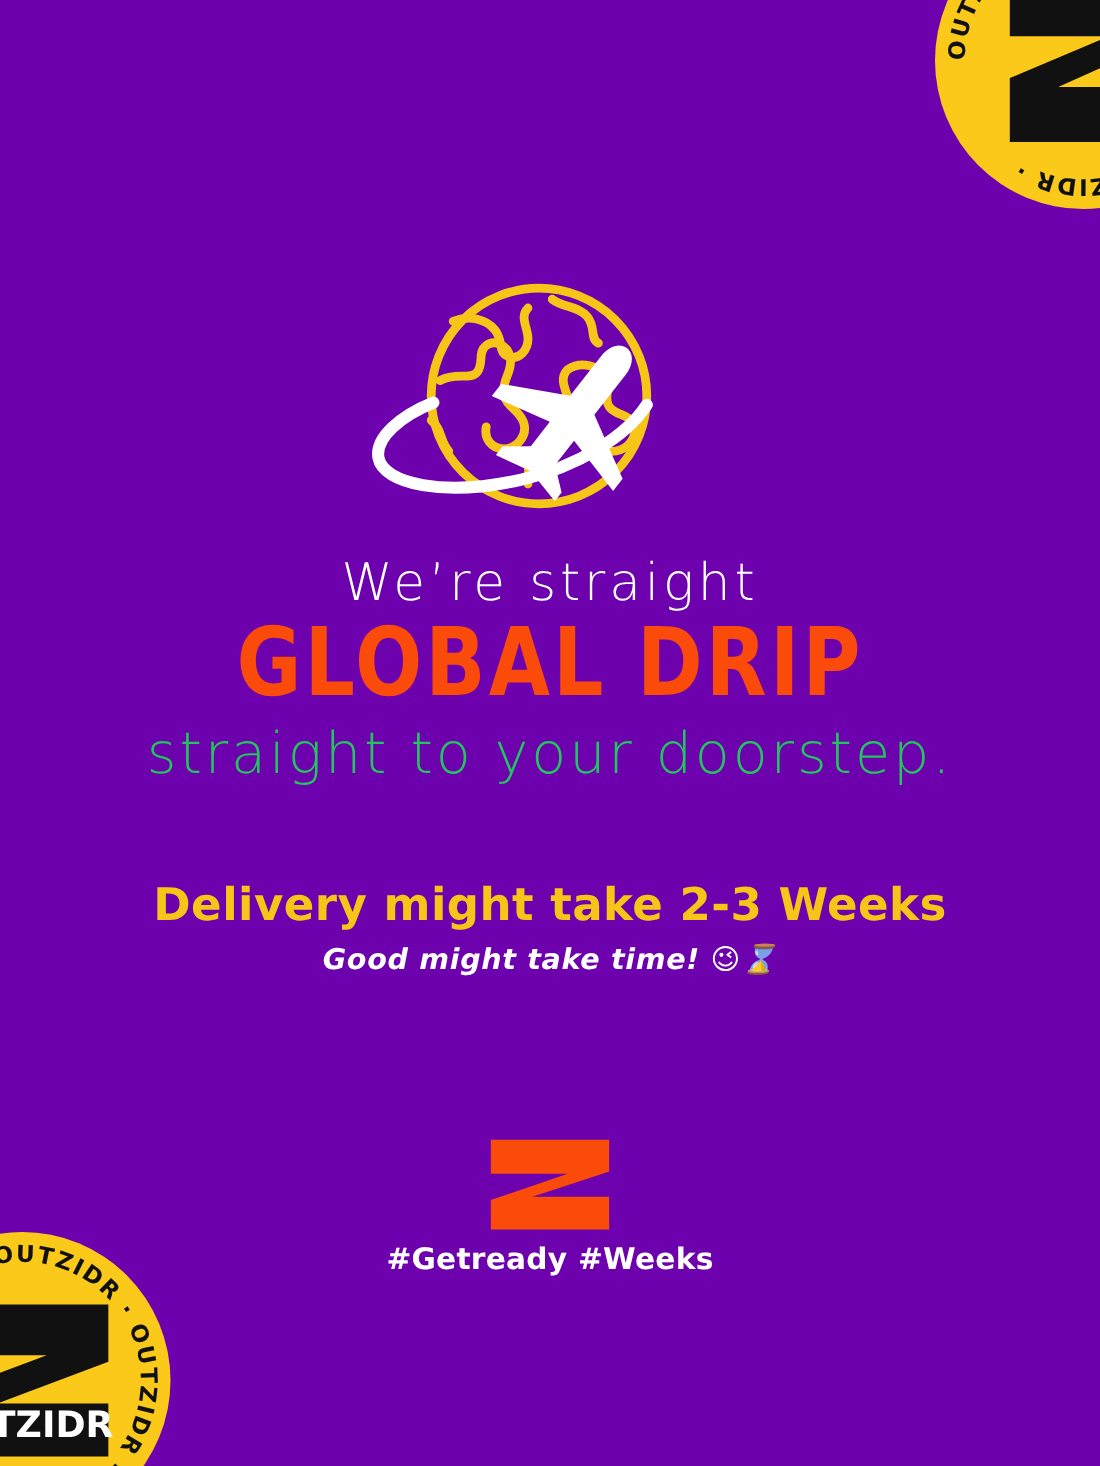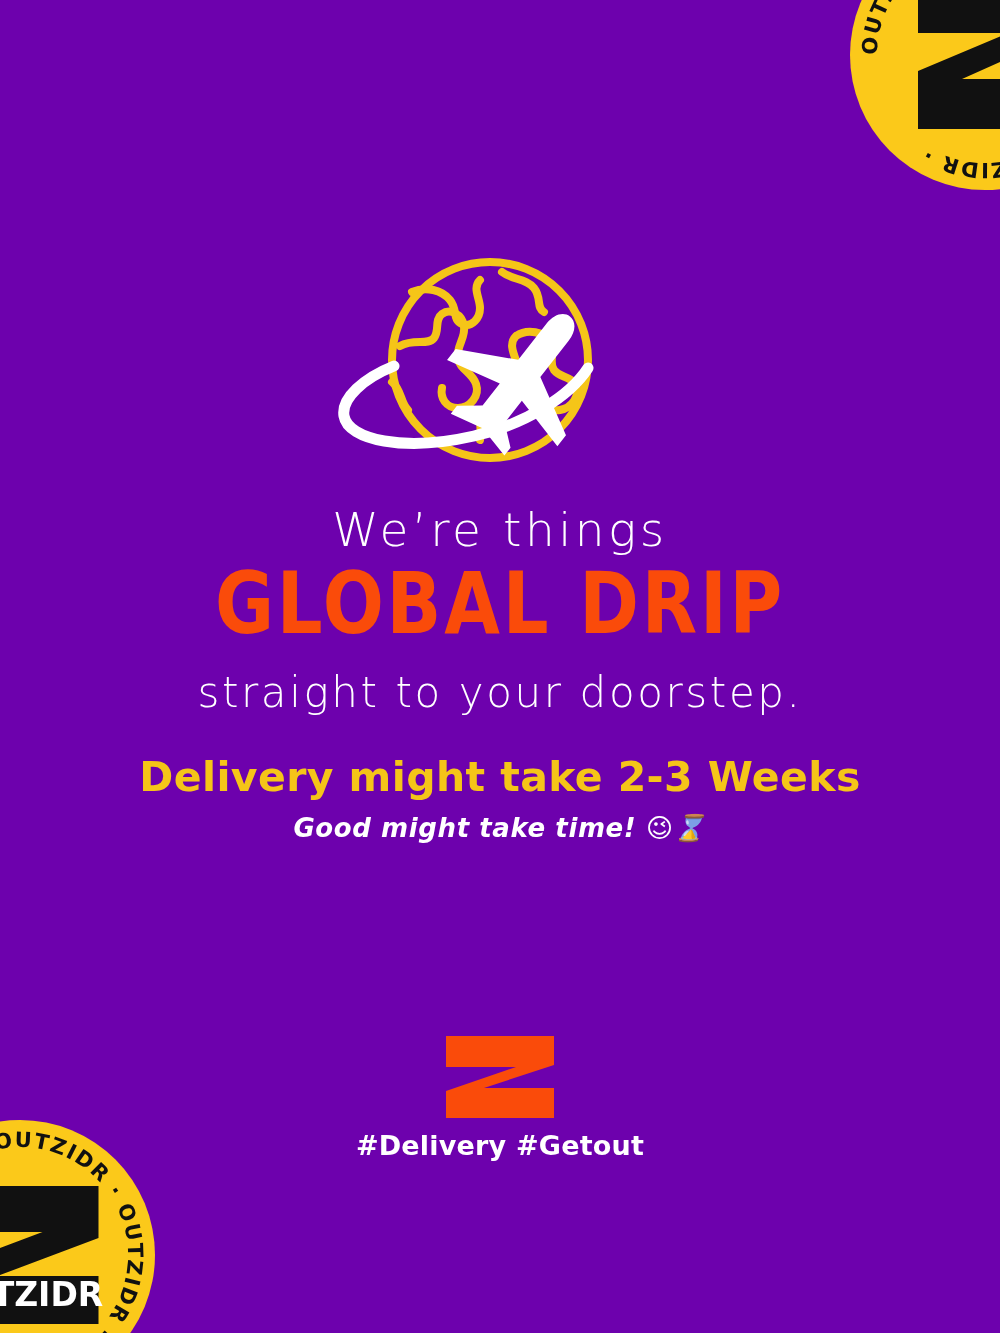--- a/index.html
+++ b/index.html
@@ -93,29 +93,29 @@
     margin-top: 6px;
     font-size: 86px;
     font-weight: bold;
     color: #fa4b0a;
     letter-spacing: 3px;
     line-height: 1.0;
     transform: scaleX(0.93);
     font-family: "DejaVu Sans Condensed", "Liberation Sans Narrow", "Liberation Sans", sans-serif;
   }
   #line-doorstep {
-    margin-top: 24px;
-    font-size: 42px;
+    margin-top: 12px;
+    font-size: 52px;
     font-weight: 300;
-    color: #ffffff;
+    color: #22c55e;
     letter-spacing: 2.6px;
     line-height: 1.1;
   }
   #delivery {
-    margin-top: 38px;
+    margin-top: 84px;
     font-size: 41px;
     font-weight: bold;
     color: #f5c518;
     letter-spacing: 0.4px;
     line-height: 1.1;
   }
   #reassurance {
     margin-top: 13px;
     font-size: 26px;
     font-weight: bold;
@@ -195,27 +195,27 @@
     </g>
 
     <path d="M 258,118 C 240,146 196,174 144,186 C 74,202 18,190 14,166 C 11,148 34,128 64,116" fill="none" stroke="#ffffff" stroke-width="11" stroke-linecap="round"></path>
 
     <g fill="#ffffff" transform="translate(196,22) rotate(38)">
       <path d="M 62,8 C 70,8 76,16 76,28 L 76,74 L 132,104 L 132,118 L 76,104 L 76,132 L 96,148 L 96,158 L 62,150 L 28,158 L 28,148 L 48,132 L 48,104 L -8,118 L -8,104 L 48,74 L 48,28 C 48,16 54,8 62,8 Z"></path>
     </g>
   </svg>
 
   <div id="copy">
-    <div id="line-serving">We’re things</div>
+    <div id="line-serving">We’re straight</div>
     <div id="headline">GLOBAL DRIP</div>
     <div id="line-doorstep">straight to your doorstep.</div>
     <div id="delivery">Delivery might take 2-3 Weeks</div>
     <div id="reassurance">Good might take time! 😉⌛</div>
   </div>
 
   <div id="brand">
     <svg id="brand-z" width="108" height="82" viewBox="0 0 108 82">
       <polygon points="0,0 108,0 108,29 38,52 108,52 108,82 0,82 0,55 70,31 0,31" fill="#fa4b0a"></polygon>
     </svg>
-    <div id="tagline">#Delivery #Getout</div>
+    <div id="tagline">#Getready #Weeks</div>
   </div>
 
 </div>
 
 </body></html>

